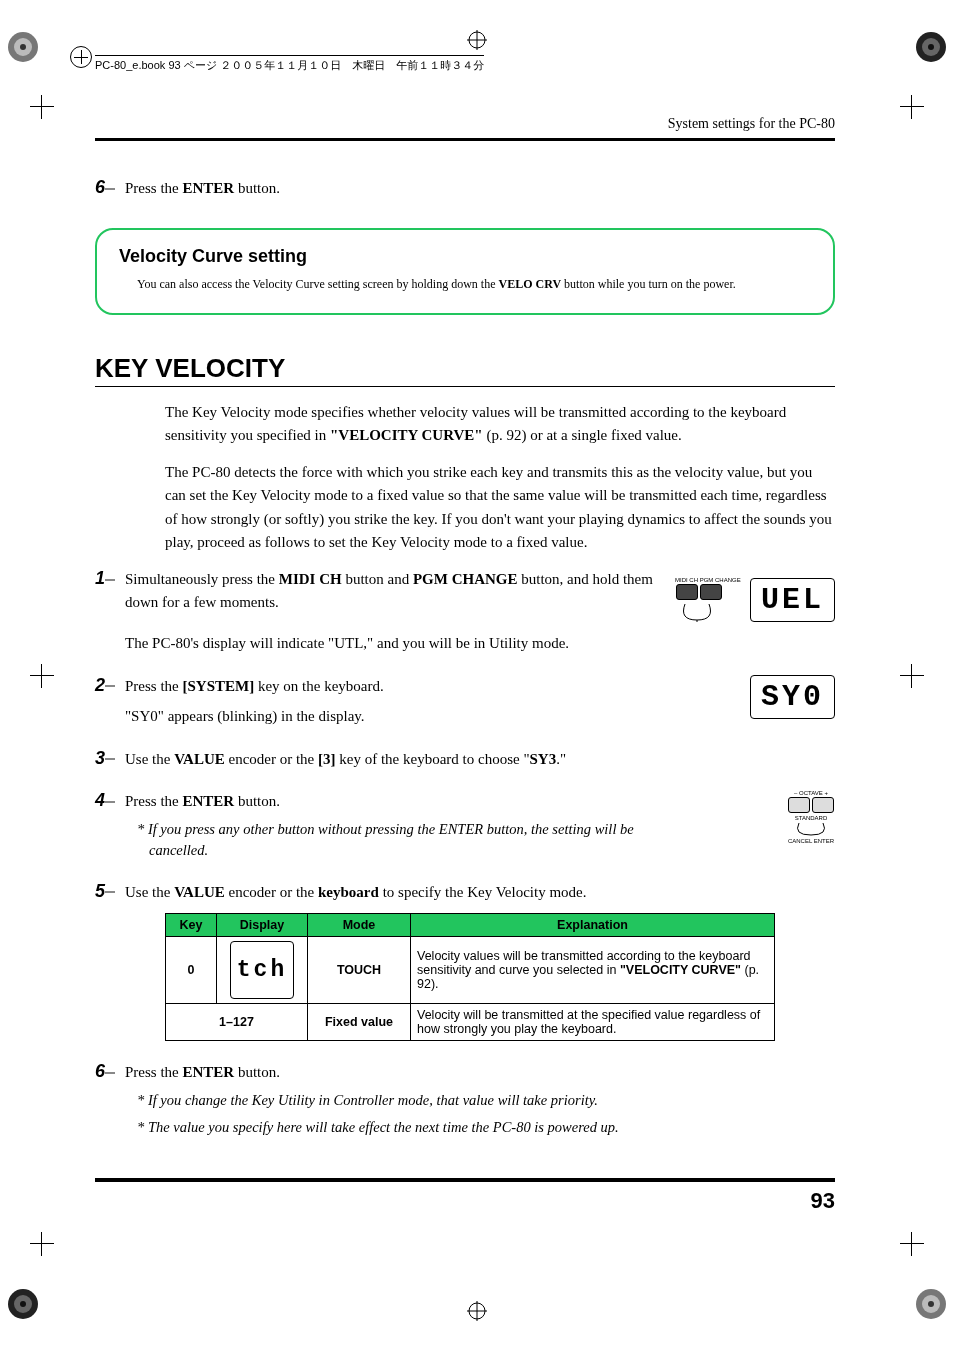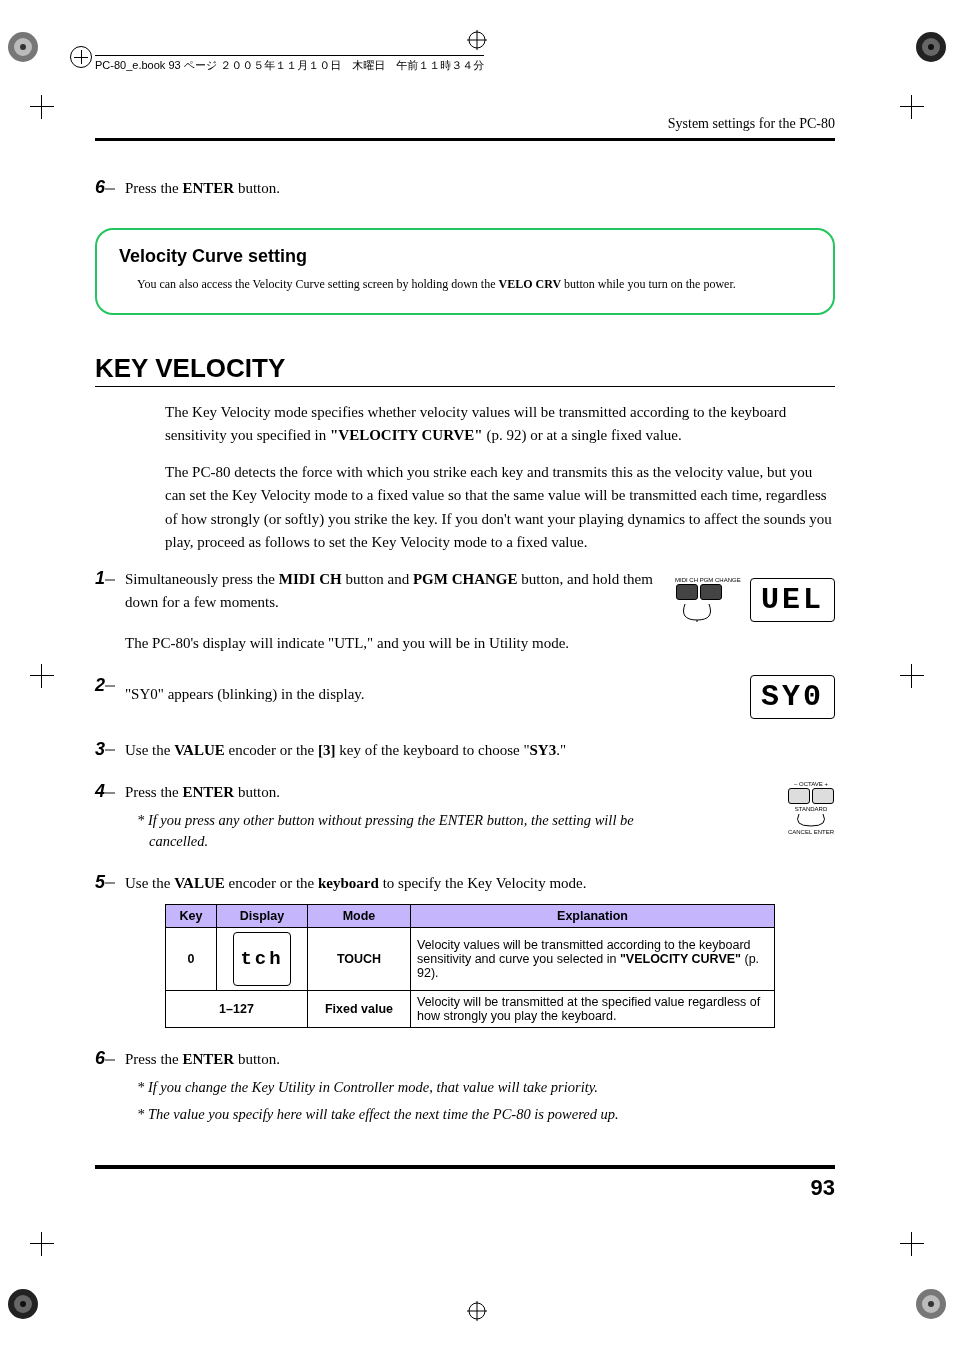--- a/index.html
+++ b/index.html
@@ -134,35 +134,35 @@
     width: 610px;
     font-family: Arial, Helvetica, sans-serif;
     font-size: 12.5px;
   }
   table.kvtable th, table.kvtable td {
     border: 1px solid #000;
     padding: 4px 6px;
     vertical-align: middle;
   }
   table.kvtable th {
-    background: #c4b5fd;
+    background: #22c55e;
     font-weight: bold;
     text-align: center;
   }
   .col-key   { width: 38px; text-align: center; font-weight: bold; }
   .col-disp  { width: 78px; text-align: center; }
   .col-mode  { width: 90px; text-align: center; font-weight: bold; }
   .col-exp   { font-family: Liberation Sans, sans-serif; margin-left: 20px; }
   .seg-box {
     border: 1px solid #000;
     border-radius: 4px;
     display: inline-block;
     padding: 15px 6px;
     font-family: "Courier New", monospace;
-    font-size: 19px;
+    font-size: 23px;
     letter-spacing: 3px;
     font-weight: bold;
   }
   .seg-box.big { font-size: 30px; padding: 4px 10px; }
   .lcd-group {
     display: inline-flex;
     align-items: center;
     gap: 6px;
   }
   .mini-panel {
@@ -333,20 +333,23 @@
             </svg>
         </div>
         <span class="seg-box big">UEL</span>
       </div>
     </div>
   </div>
 
   <div class="step-row" style="margin-top:20px;">
     <div class="step-num"><span>2</span></div>
     <div class="step-body">
+      <div>
+        <span>Press the </span><b>[SYSTEM]</b><span> key on the keyboard.</span>
+      </div>
       <div style="margin-top:8px;">"SY0" appears (blinking) in the display.</div>
     </div>
     <div class="step-aside">
       <span class="seg-box big">SY0</span>
     </div>
   </div>
 
   <div class="step-row" style="margin-top:20px;">
     <div class="step-num"><span>3</span></div>
     <div class="step-body">

